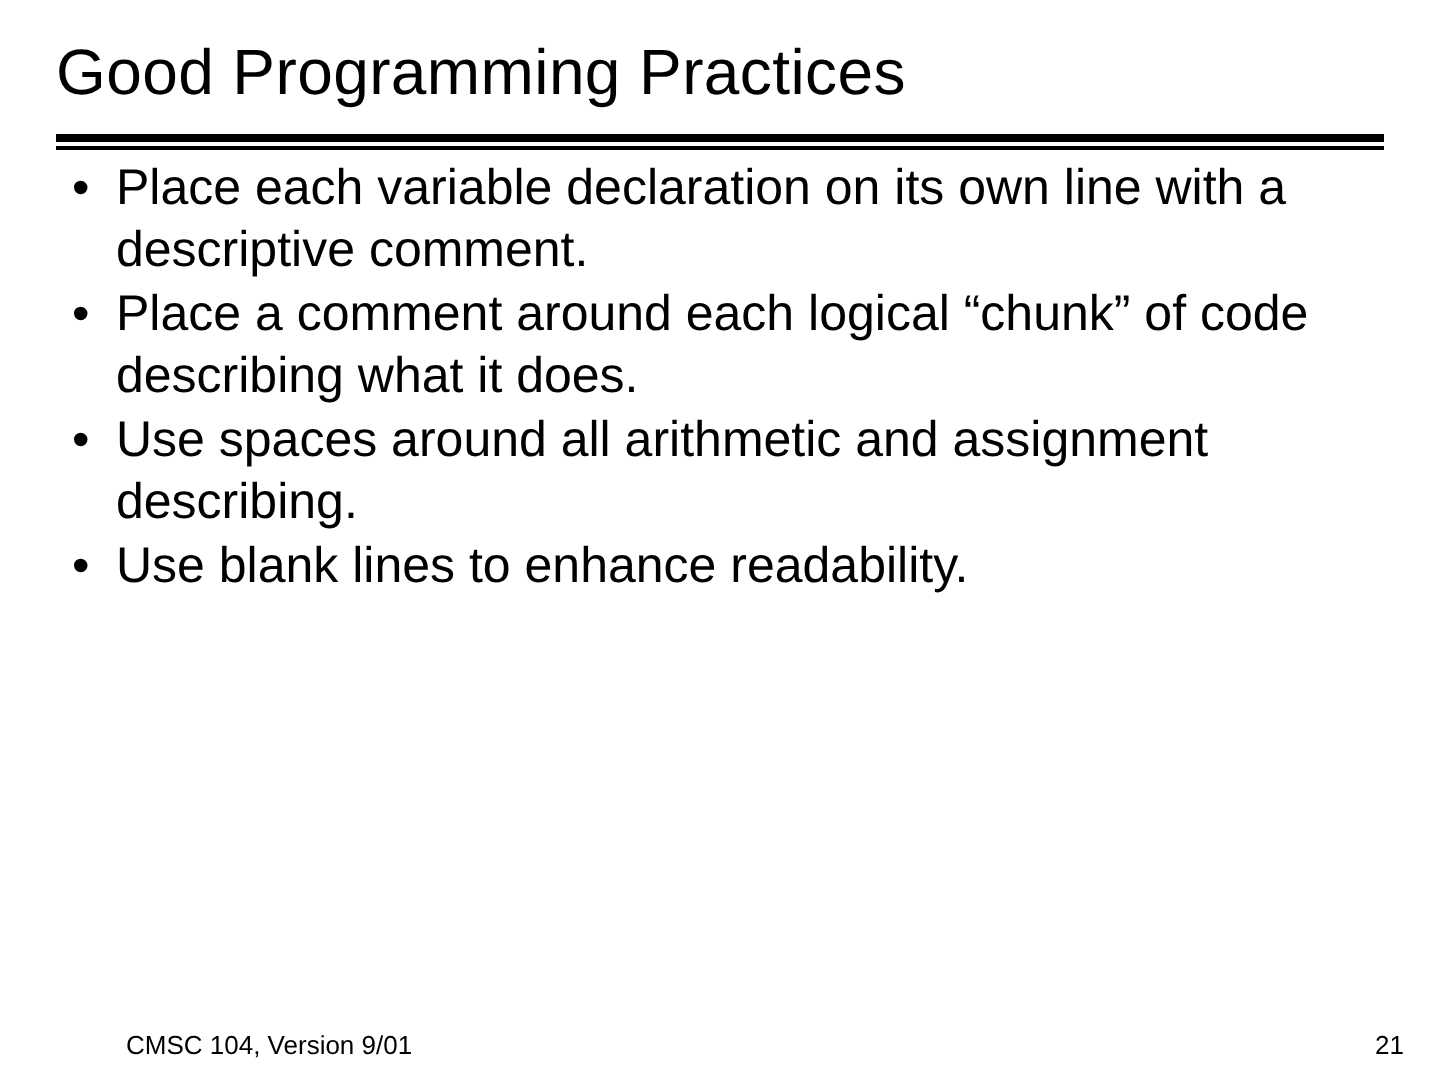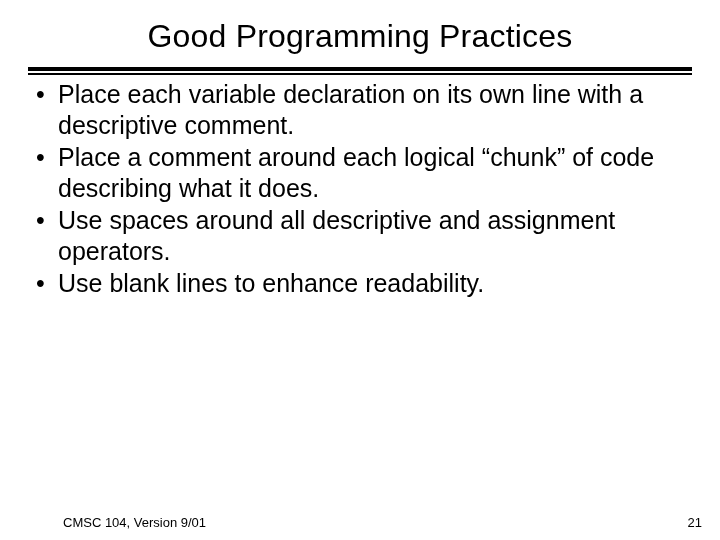--- a/index.html
+++ b/index.html
@@ -1,18 +1,18 @@
 <!DOCTYPE html>
 <html><head>
 <meta charset="utf-8">
 <style>
   * { margin: 0; padding: 0; box-sizing: border-box; }
   html, body { width: 720px; height: 540px; background: #fff; font-family: Arial, Helvetica, sans-serif; color: #000; }
   .slide { width: 720px; height: 540px; position: relative; padding: 18px 28px 0 28px; }
-  .title-wrap { text-align: center; }
+  .title-wrap { }
   .title { font-size: 32px; font-weight: 400; letter-spacing: 0.2px; }
   .rule { margin-top: 12px; }
   .rule .bar1 { height: 4px; background: #000; }
   .rule .gap  { height: 2px; background: #fff; }
   .rule .bar2 { height: 2px; background: #000; }
   .content { margin-top: 4px; padding: 0 4px; }
   ul.bullets { list-style: none; }
   ul.bullets li { font-size: 25px; line-height: 1.22; margin-bottom: 2px; padding-left: 26px; position: relative; }
   ul.bullets li::before { content: "•"; position: absolute; left: 4px; top: 0; font-size: 25px; }
   .footer { position: absolute; bottom: 10px; left: 18px; right: 18px; display: flex; justify-content: space-between; align-items: flex-end; font-size: 13px; margin-left: 45px; }
@@ -28,21 +28,21 @@
   </div>
   <div class="rule">
     <div class="bar1"></div>
     <div class="gap"></div>
     <div class="bar2"></div>
   </div>
   <div class="content">
     <ul class="bullets">
       <li>Place each variable declaration on its own line with a descriptive comment.</li>
       <li>Place a comment around each logical “chunk” of code describing what it does.</li>
-      <li>Use spaces around all descriptive and assignment operators.</li>
+      <li>Use spaces around all arithmetic and assignment describing.</li>
       <li>Use blank lines to enhance readability.</li>
     </ul>
   </div>
   <div class="footer">
     <span class="left">CMSC 104, Version 9/01</span>
     <span class="right">21</span>
   </div>
 </div>
 
 </body></html>

